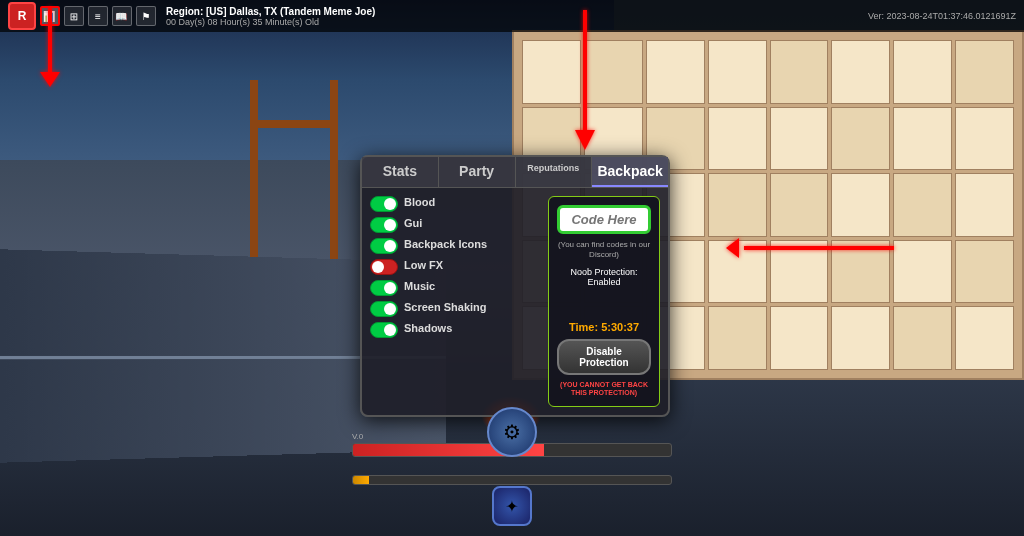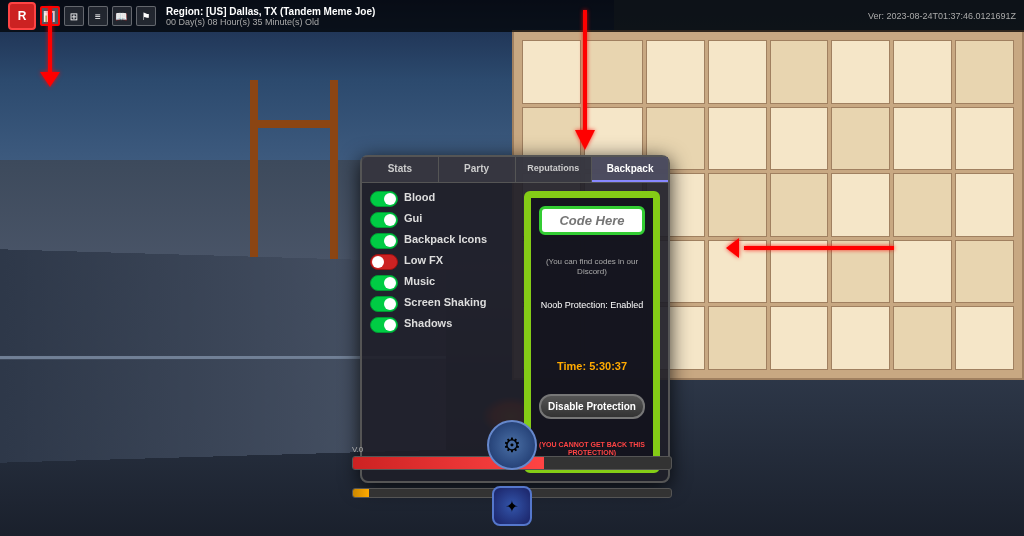--- a/index.html
+++ b/index.html
@@ -187,21 +187,21 @@
     .panel-tabs {
       display: flex;
       border-bottom: 1px solid #555;
     }
 
     .panel-tab {
       flex: 1;
       padding: 6px 4px;
       text-align: center;
       color: #ccc;
-      font-size: 10px;
+      font-size: 14px;
       background: rgba(60,60,70,0.8);
       cursor: pointer;
       border-right: 1px solid #555;
       font-weight: bold;
     }
 
     .panel-tab:last-child { border-right: none; }
 
     .panel-tab.active {
       background: rgba(80,80,100,0.9);
@@ -257,28 +257,28 @@
     }
 
     .toggle-label {
       color: #ddd;
       font-size: 11px;
       font-weight: bold;
     }
 
     
     .settings-panel {
-      width: 136px;
+      width: 112px;
       background: rgba(20,20,30,0.95);
-      border: 7px solid #84cc16;
+      border: 1px solid #84cc16;
       border-radius: 6px;
       padding: 8px;
       display: flex;
       flex-direction: column;
-      gap: 22px;
+      gap: 6px;
     }
 
     .code-input {
       background: white;
       border: 3px solid #33cc33;
       border-radius: 6px;
       padding: 4px 8px;
       font-size: 13px;
       font-weight: bold;
       color: #222;
@@ -578,21 +578,21 @@
       <input class="code-input" type="text" value="" placeholder="Code Here" style="">
       <div class="code-hint">(You can find codes in our Discord)</div>
       <div class="protection-status">Noob Protection: Enabled</div>
       <div class="protection-time">Time: 5:30:37</div>
       <button class="disable-btn">Disable Protection</button>
       <div class="warning-text">(YOU CANNOT GET BACK THIS PROTECTION)</div>
     </div>
   </div>
 </div>
 
-<div style="position:absolute;bottom:38px;left:50%;transform:translateX(-50%);z-index:50;width:320px;">
+<div style="position:absolute;bottom:51px;left:50%;transform:translateX(-50%);z-index:50;width:320px;">
   <div style="position:relative;margin-bottom:6px;">
 
     <div style="display:flex;justify-content:space-between;color:#aaa;font-size:8px;margin-bottom:2px;">
       <span>V.0</span>
       <span></span>
     </div>
     <div class="health-bar-bg">
       <div class="health-bar-fill"></div>
     </div>
 

